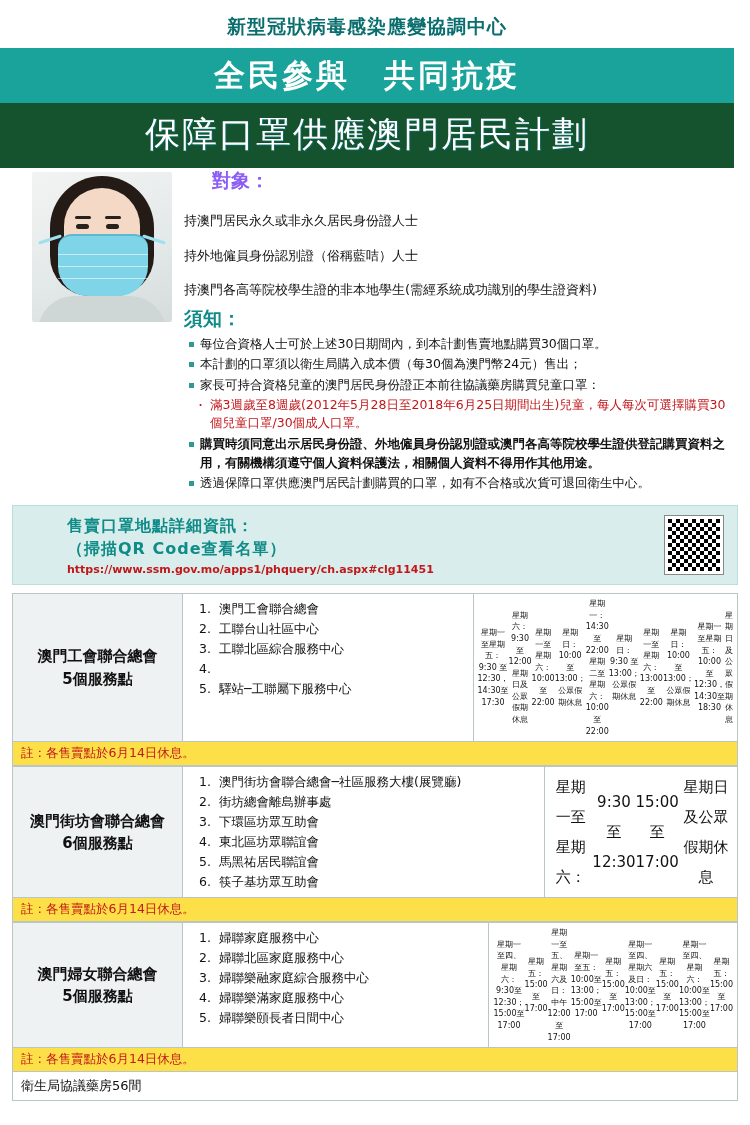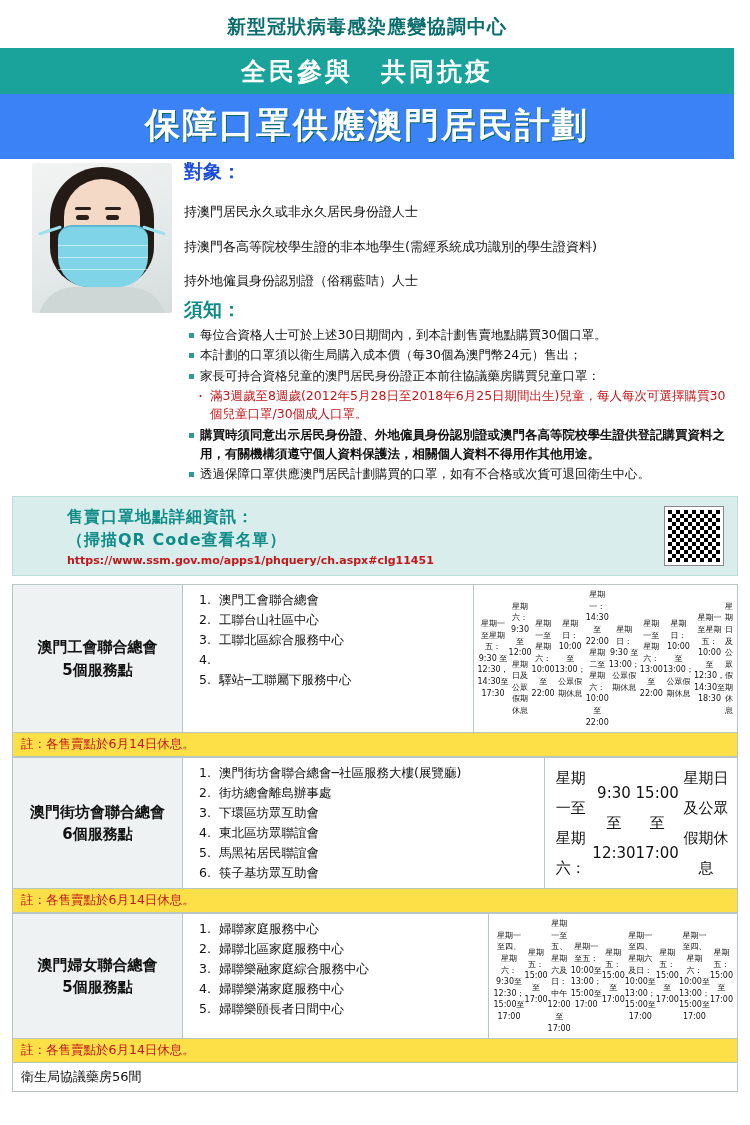--- a/index.html
+++ b/index.html
@@ -28,30 +28,30 @@
   .org-title {
     font-size: 19px;
     font-weight: bold;
     color: #0b6e6e;
     letter-spacing: 1px;
     padding-bottom: 8px;
   }
   .slogan-band {
     background: #19a39b;
     color: #ffffff;
-    font-size: 25px;
+    font-size: 31px;
     font-weight: bold;
     letter-spacing: 3px;
     padding: 7px 0 6px 0;
   }
   .main-band {
-    background: #3b82f6;
+    background: #14532d;
     color: #ffffff;
     font-size: 35px;
-    font-weight: bold;
+    font-weight: normal;
     letter-spacing: 2px;
     padding: 8px 0 10px 0;
     text-shadow: 1px 1px 0 #0a6a67;
   }
   .round-line {
     color: #d11a1a;
     font-size: 21px;
     font-weight: bold;
     text-align: center;
     padding: 14px 0 10px 0;
@@ -140,22 +140,23 @@
     border-radius: 40px 40px 0 0;
   }
   .text-col {
     flex: 1;
     padding-left: 10px;
     padding-right: 2px;
   }
   .sect-head {
     font-size: 19px;
     font-weight: bold;
-    color: #1d4ed8;
+    color: #8b5cf6;
     padding-bottom: 2px;
+    margin-left: 28px;
   }
   .plain-line {
     font-size: 13px;
     line-height: 1.5;
     color: #111;
     margin-top: 15px;
   }
   .notice-head {
     font-size: 19px;
     font-weight: bold;
@@ -326,22 +327,22 @@
           <div class="mask-fold" style="top:30px"></div>
           <div class="mask-fold" style="top:42px"></div>
         </div>
         <div class="shoulders"></div>
       </div>
     </div>
 
     <div class="text-col">
       <div class="sect-head">對象：</div>
       <div class="plain-line">持澳門居民永久或非永久居民身份證人士</div>
+      <div class="plain-line">持外地僱員身份認別證（俗稱藍咭）人士</div>
       <div class="plain-line">持澳門各高等院校學生證的非本地學生(需經系統成功識別的學生證資料)</div>
-      <div class="plain-line">持外地僱員身份認別證（俗稱藍咭）人士</div>
 
       <div class="notice-head">須知：</div>
       <ul class="notes">
         <li>每位合資格人士可於上述30日期間內，到本計劃售賣地點購買30個口罩。</li>
         <li>本計劃的口罩須以衛生局購入成本價（每30個為澳門幣24元）售出；</li>
         <li>家長可持合資格兒童的澳門居民身份證正本前往協議藥房購買兒童口罩：</li>
       </ul>
       <div class="sub-note">滿3週歲至8週歲(2012年5月28日至2018年6月25日期間出生)兒童，每人每次可選擇購買30個兒童口罩/30個成人口罩。</div>
       <ul class="notes">
         <li class="bold">購買時須同意出示居民身份證、外地僱員身份認別證或澳門各高等院校學生證供登記購買資料之用，有關機構須遵守個人資料保護法，相關個人資料不得用作其他用途。</li>

